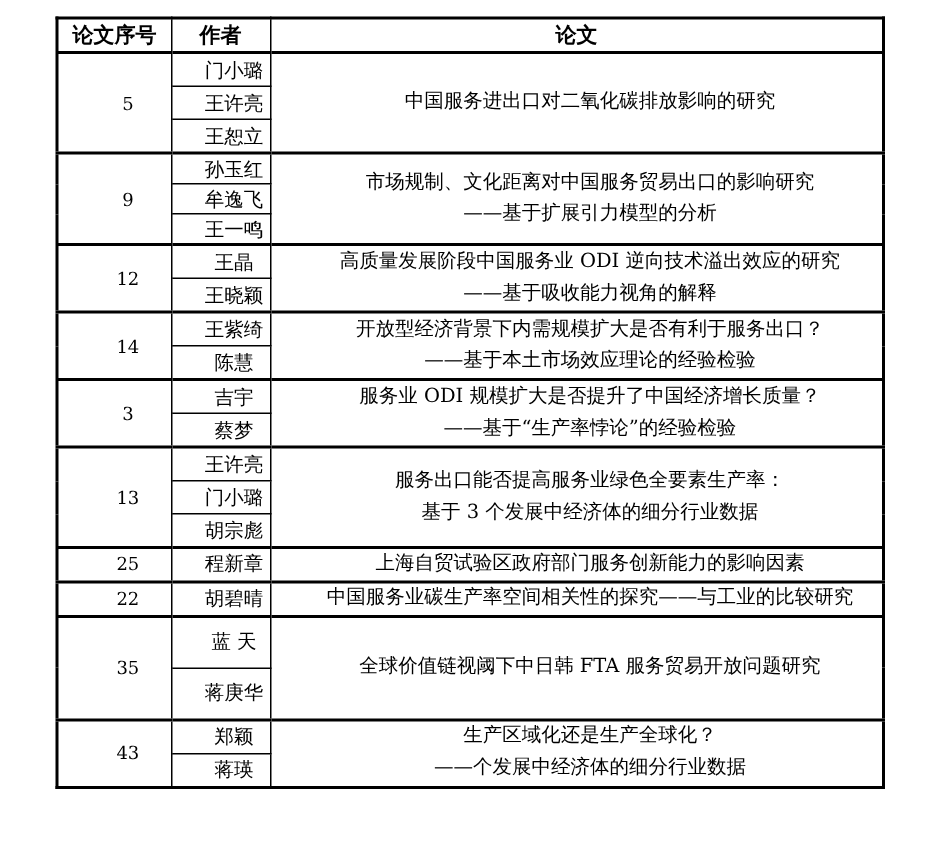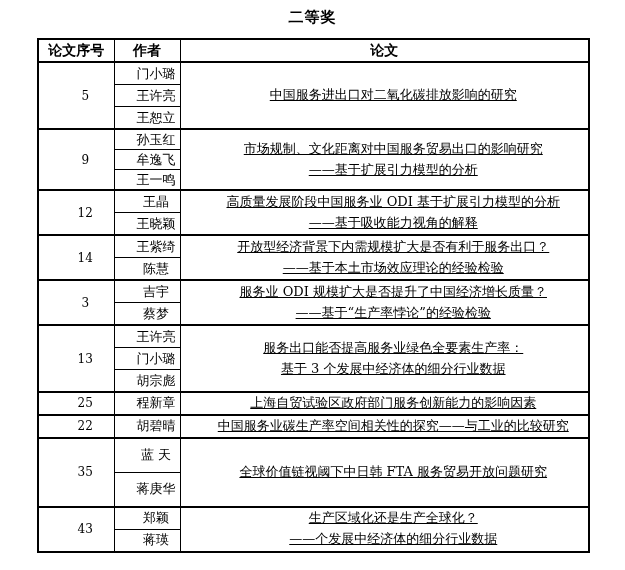--- a/index.html
+++ b/index.html
@@ -63,28 +63,26 @@
     white-space: nowrap;
   }
   tr[data-row-id="9"] .author-cell  { height: 19px; font-family: Liberation Serif, serif; }
   tr[data-row-id="35"] .author-cell { height: 33px; }
   tr[data-row-id="21"] .author-cell,
   tr[data-row-id="22"] .author-cell { height: 19px; }
   td.title-cell {
     white-space: pre-line;
     line-height: 1.6;
     font-size: 13px;
-    text-decoration: underline;
   }
 </style>
 </head>
 <body>
 
 <div class="page">
-  <div class="page-title">二等奖</div>
 
   <table class="papers">
     <colgroup>
       <col class="c-id">
       <col class="c-author">
       <col class="c-title">
     </colgroup>
     <thead>
       <tr>
         <th>论文序号</th>
@@ -112,21 +110,21 @@
         </tr>
         <tr data-row-id="9">
           <td class="author-cell">牟逸飞</td>
         </tr>
         <tr data-row-id="9">
           <td class="author-cell">王一鸣</td>
         </tr>
         <tr data-row-id="12" class="group-start">
           <td rowspan="2" class="id-cell">12</td>
           <td class="author-cell">王晶</td>
-          <td rowspan="2" class="title-cell">高质量发展阶段中国服务业 ODI 基于扩展引力模型的分析
+          <td rowspan="2" class="title-cell">高质量发展阶段中国服务业 ODI 逆向技术溢出效应的研究
 ——基于吸收能力视角的解释</td>
         </tr>
         <tr data-row-id="12">
           <td class="author-cell">王晓颖</td>
         </tr>
         <tr data-row-id="14" class="group-start">
           <td rowspan="2" class="id-cell">14</td>
           <td class="author-cell">王紫绮</td>
           <td rowspan="2" class="title-cell">开放型经济背景下内需规模扩大是否有利于服务出口？
 ——基于本土市场效应理论的经验检验</td>

